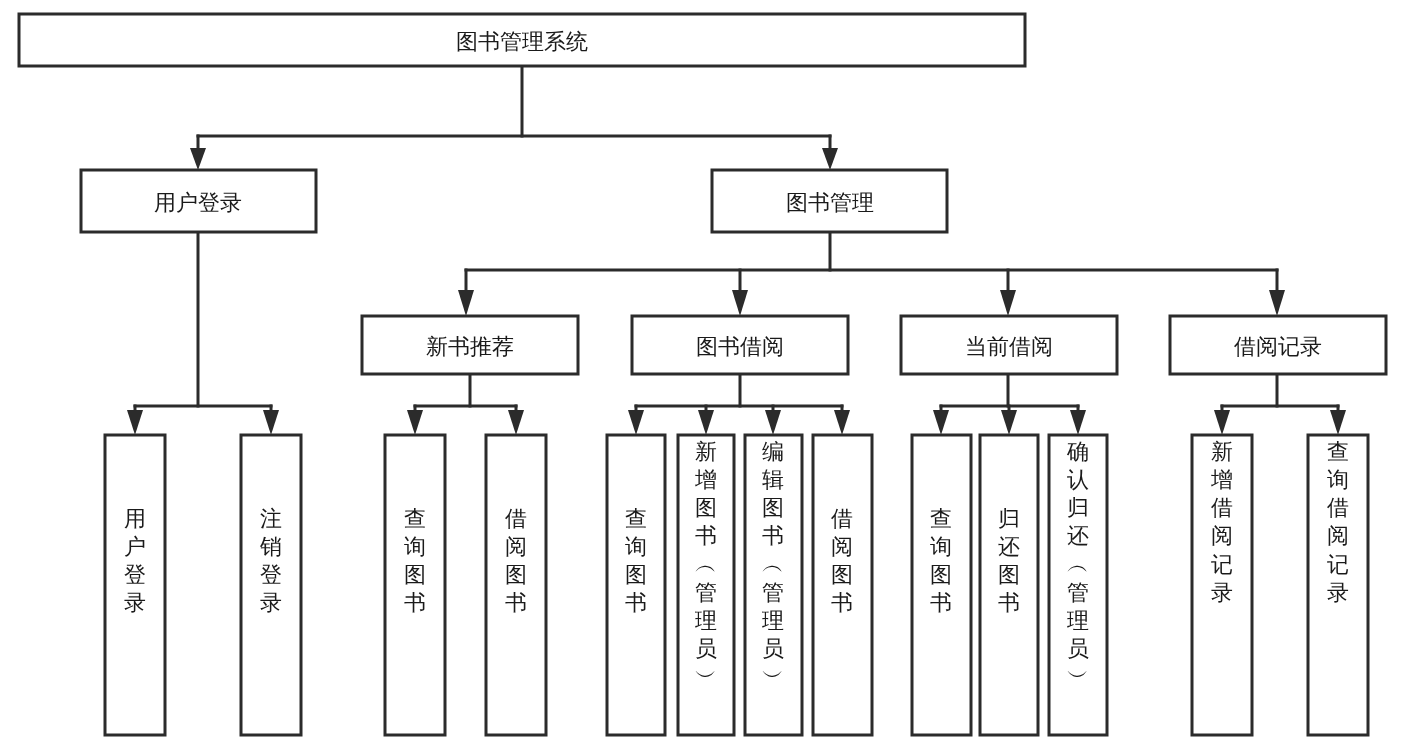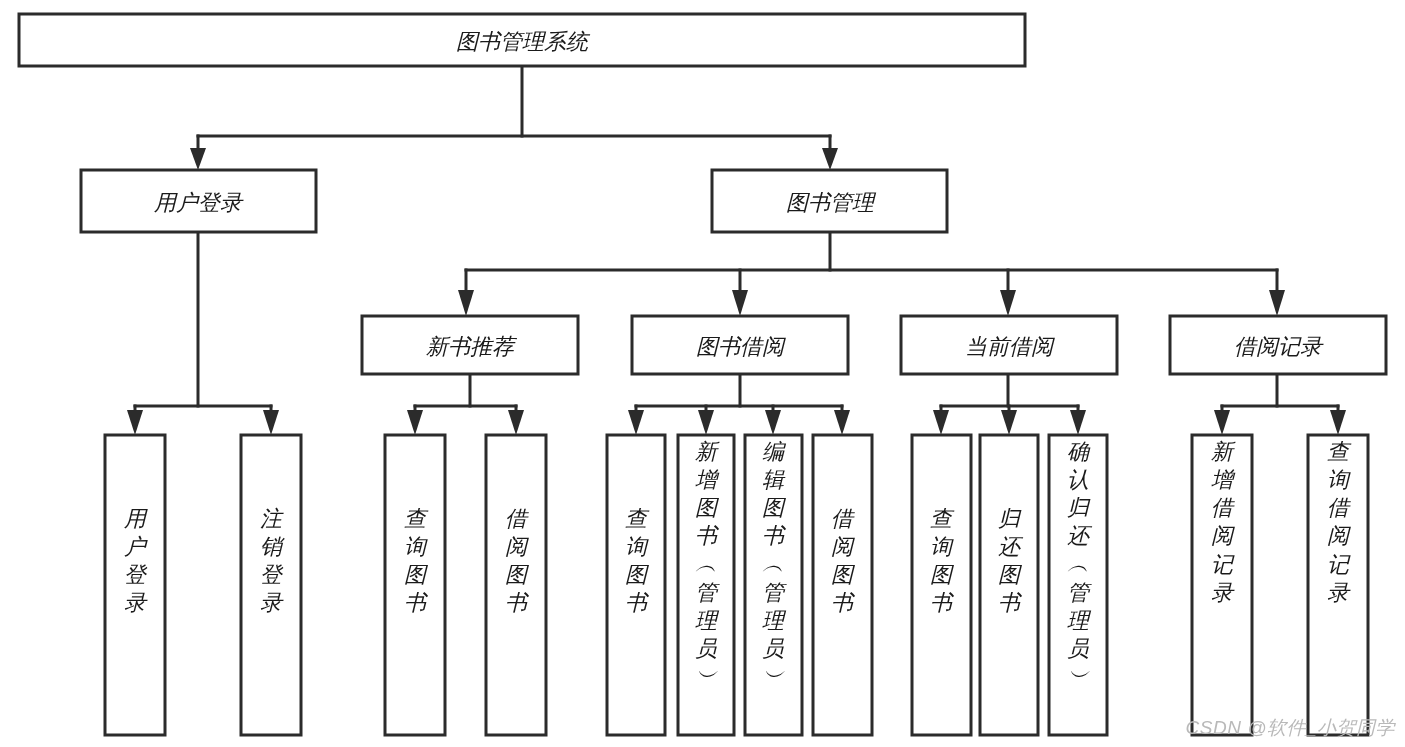--- a/index.html
+++ b/index.html
@@ -11,21 +11,20 @@
     width: 1405px;
     height: 747px;
     font-family: "Liberation Sans", "DejaVu Sans", sans-serif;
     overflow: hidden;
     position: relative;
   }
   #diagram-root {
     position: relative;
     width: 1405px;
     height: 747px;
-    font-style: italic;
   }
   svg#tree-svg {
     position: absolute;
     left: 0;
     top: 0;
     width: 1405px;
     height: 747px;
     display: block;
   }
   .node-rect {
@@ -223,14 +222,13 @@
       <rect class="node-rect" x="1192" y="435" width="60" height="300"></rect>
       <text class="node-label-v" x="1222" y="459"><tspan x="1222" dy="0">新</tspan><tspan x="1222" dy="1.28em">增</tspan><tspan x="1222" dy="1.28em">借</tspan><tspan x="1222" dy="1.28em">阅</tspan><tspan x="1222" dy="1.28em">记</tspan><tspan x="1222" dy="1.28em">录</tspan></text>
     </g>
     <g>
       <rect class="node-rect" x="1308" y="435" width="60" height="300"></rect>
       <text class="node-label-v" x="1338" y="459"><tspan x="1338" dy="0">查</tspan><tspan x="1338" dy="1.28em">询</tspan><tspan x="1338" dy="1.28em">借</tspan><tspan x="1338" dy="1.28em">阅</tspan><tspan x="1338" dy="1.28em">记</tspan><tspan x="1338" dy="1.28em">录</tspan></text>
     </g>
 
   </svg>
 
-  <div class="watermark">CSDN @软件_小贺同学</div>
 </div>
 
 </body></html>

